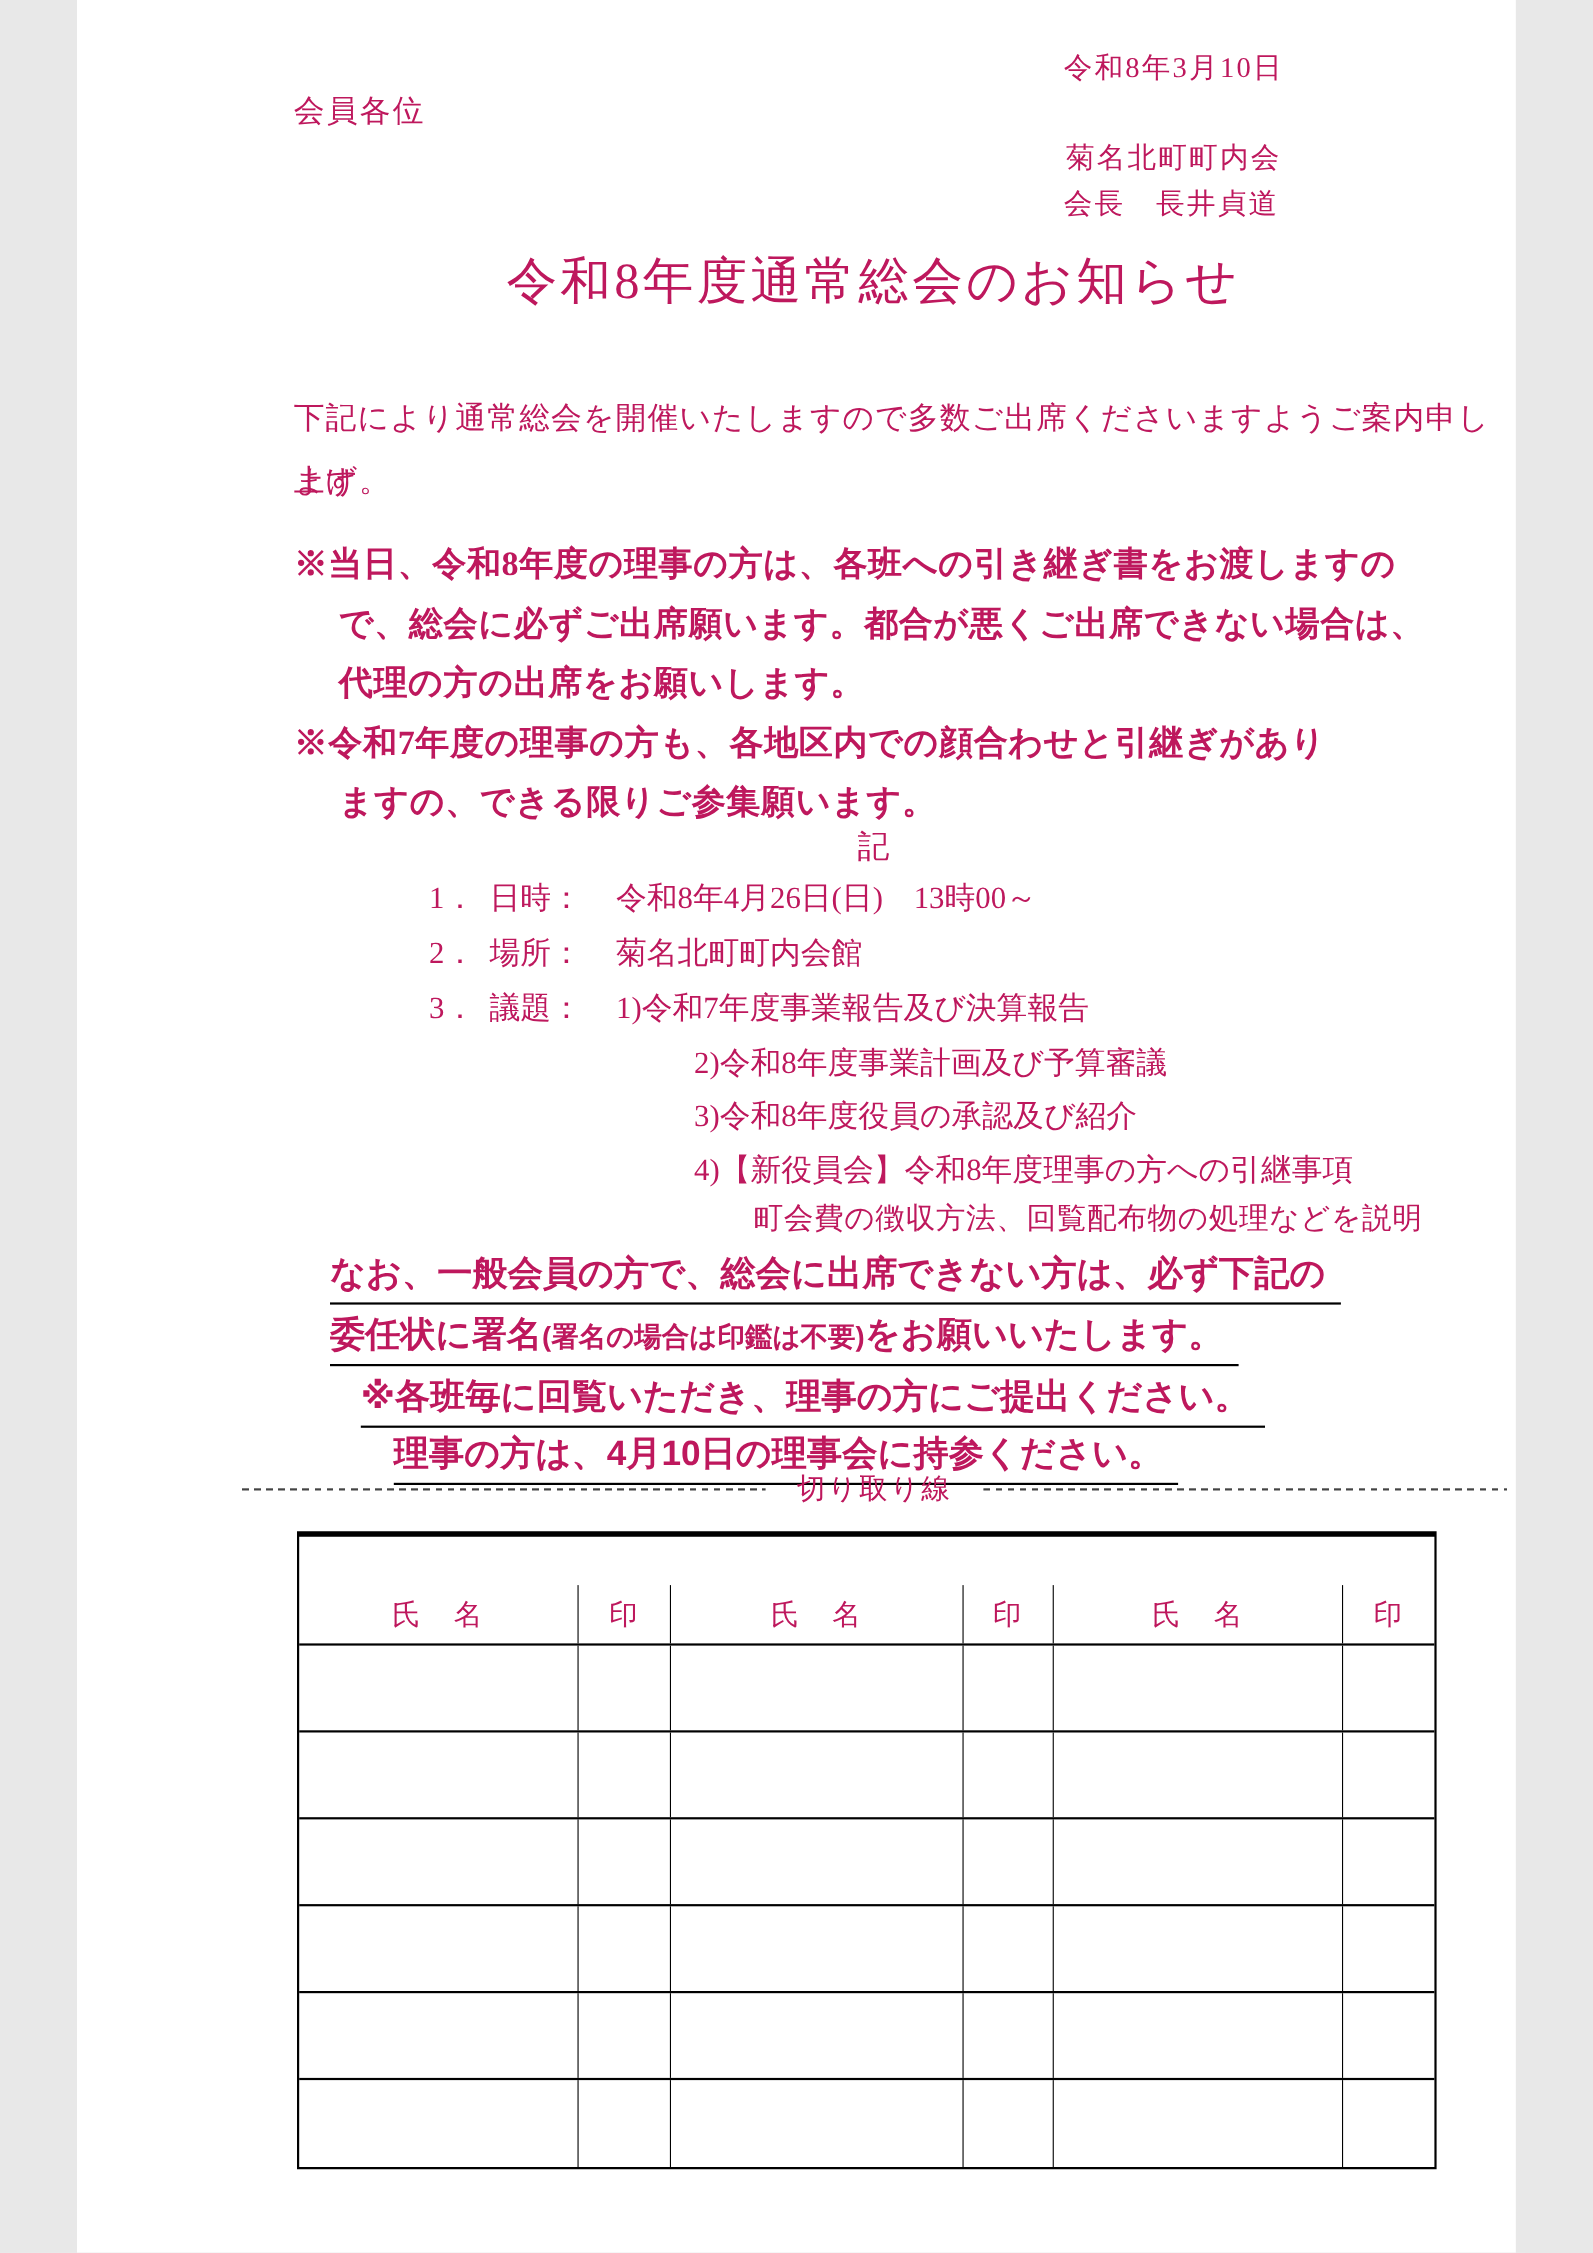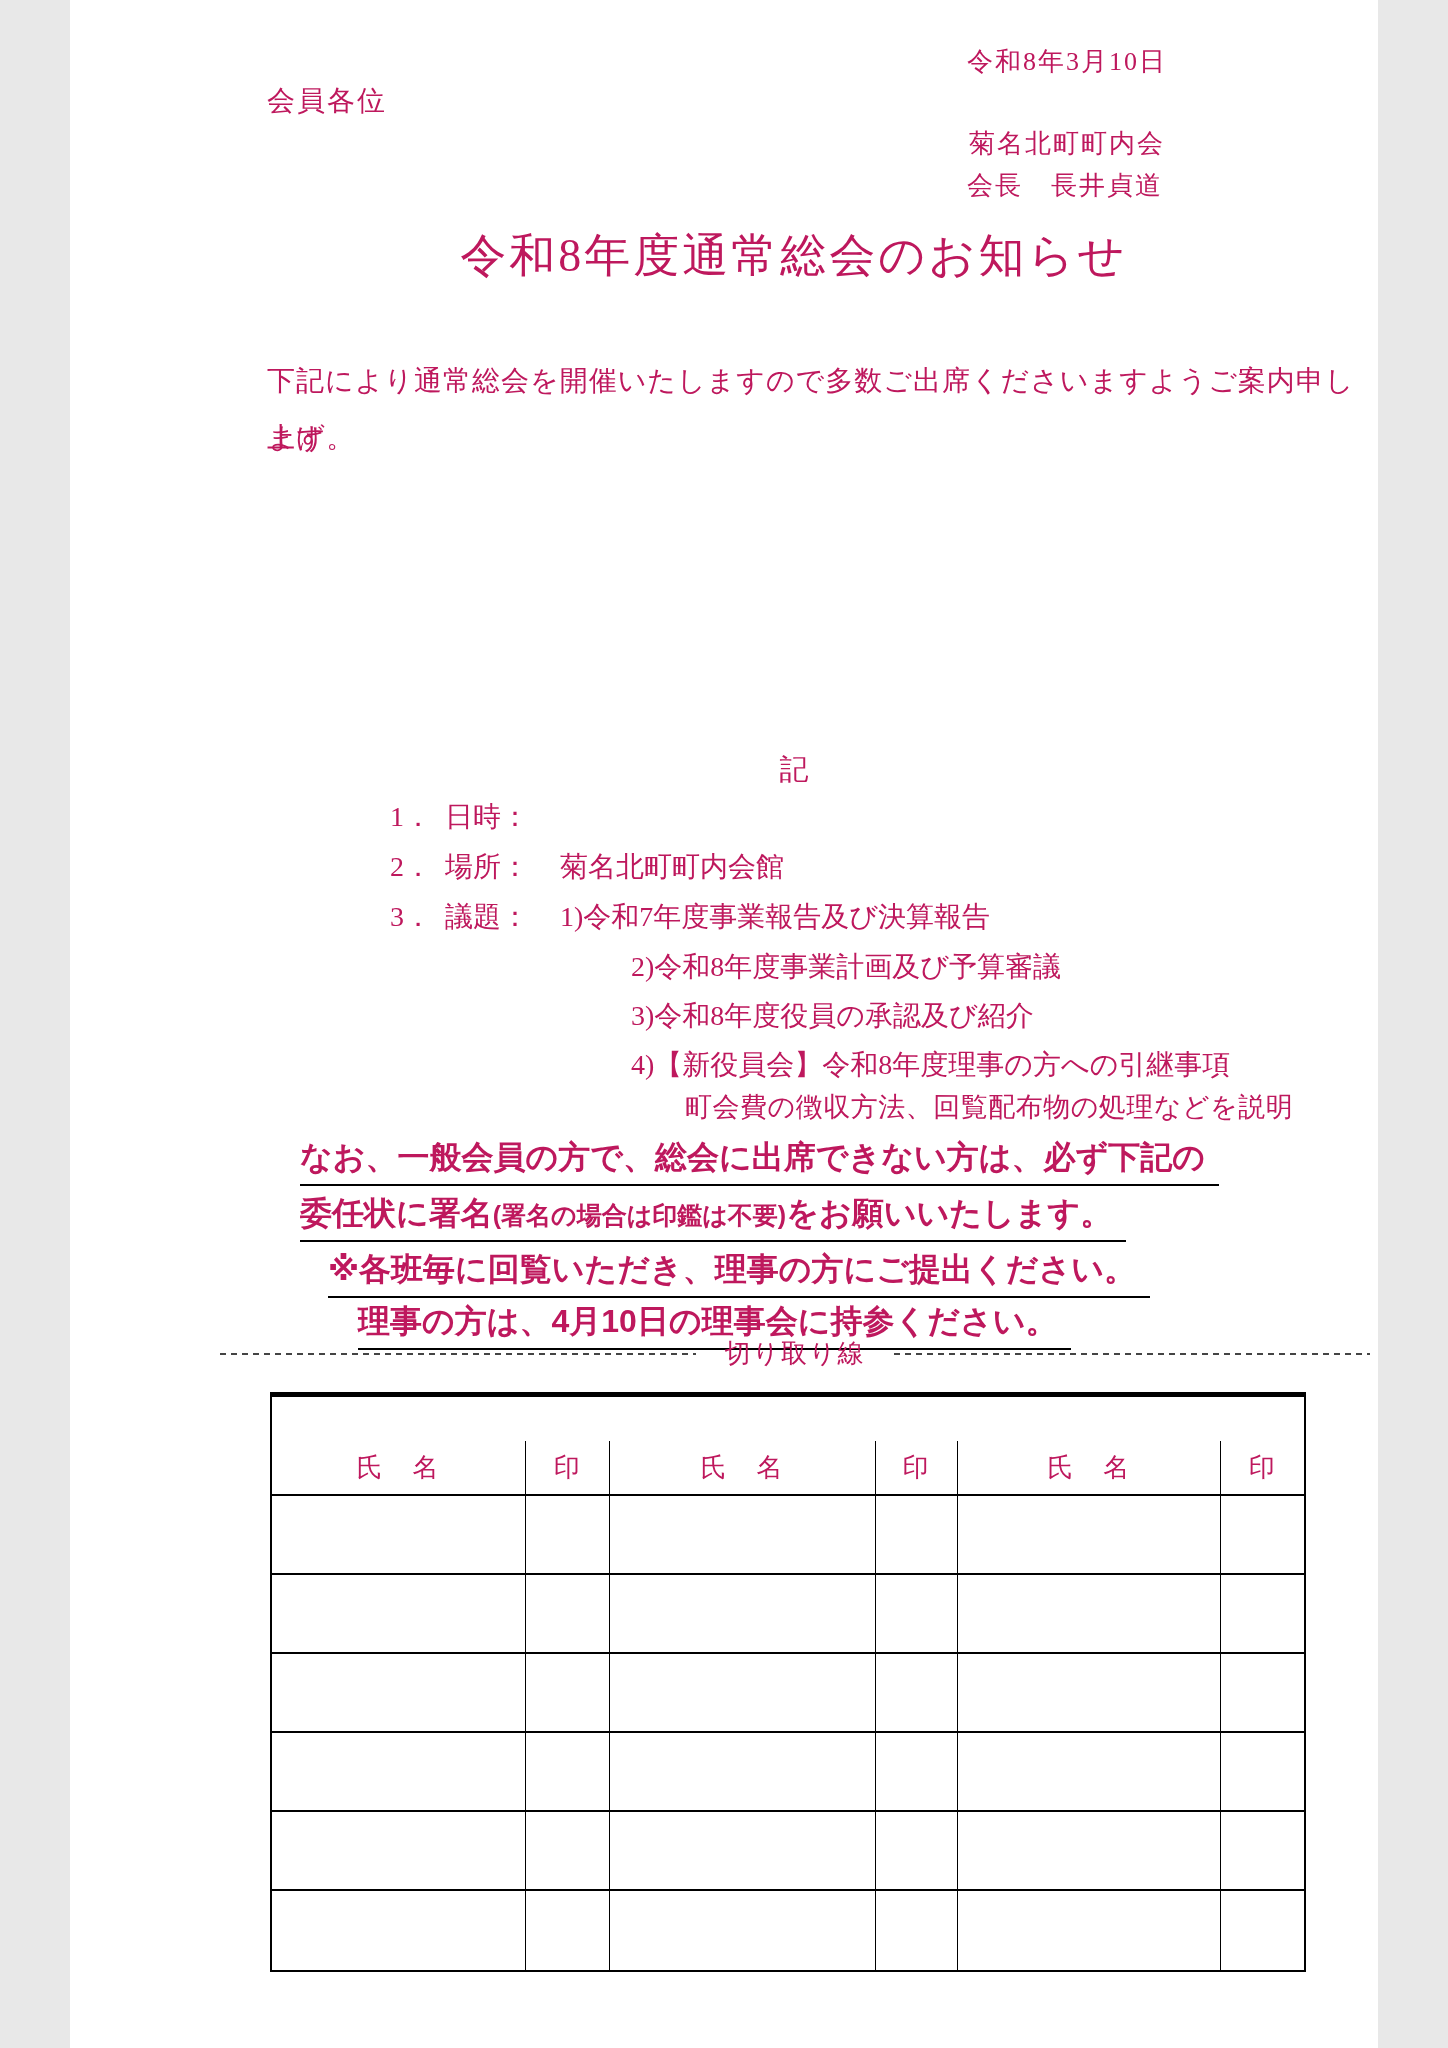--- a/index.html
+++ b/index.html
@@ -100,27 +100,35 @@
   <div class="abs sender-org">菊名北町町内会</div>
   <div class="abs sender-person">会長　長井貞道</div>
 
   <div class="abs page-title">令和8年度通常総会のお知らせ</div>
 
   <div class="abs intro">
     <div class="line">下記により通常総会を開催いたしますので多数ご出席くださいますようご案内申し上げ</div>
     <div class="line">ます。</div>
   </div>
 
+  <div class="abs notes">
+    <div class="line">※当日、令和8年度の理事の方は、各班への引き継ぎ書をお渡しますの</div>
+    <div class="line cont">で、総会に必ずご出席願います。都合が悪くご出席できない場合は、</div>
+    <div class="line cont">代理の方の出席をお願いします。</div>
+    <div class="line">※令和7年度の理事の方も、各地区内での顔合わせと引継ぎがあり</div>
+    <div class="line cont">ますの、できる限りご参集願います。</div>
+  </div>
 
   <div class="abs record-marker">記</div>
 
   <div class="abs agenda">
     <div class="agenda-row">
       <span class="no">1．</span>
       <span class="label">日時：</span>
+      <span class="value">令和8年4月26日(日)　13時00～</span>
     </div>
     <div class="agenda-row">
       <span class="no">2．</span>
       <span class="label">場所：</span>
       <span class="value">菊名北町町内会館</span>
     </div>
     <div class="agenda-row">
       <span class="no">3．</span>
       <span class="label">議題：</span>
       <span class="value">1)令和7年度事業報告及び決算報告</span>

